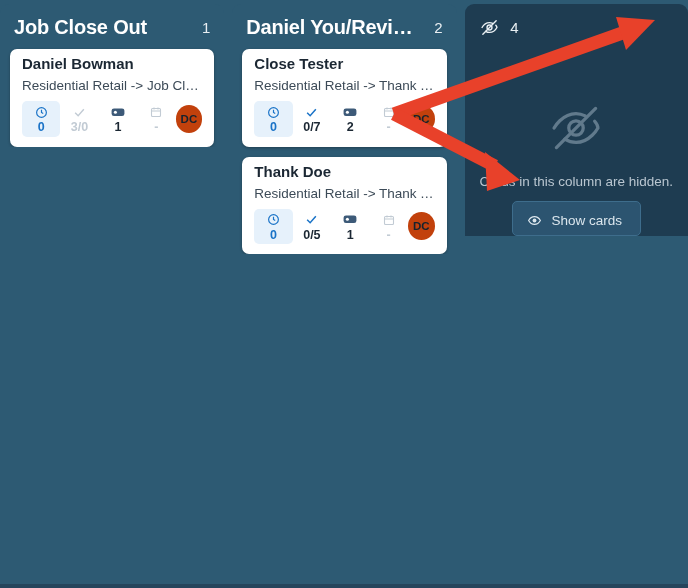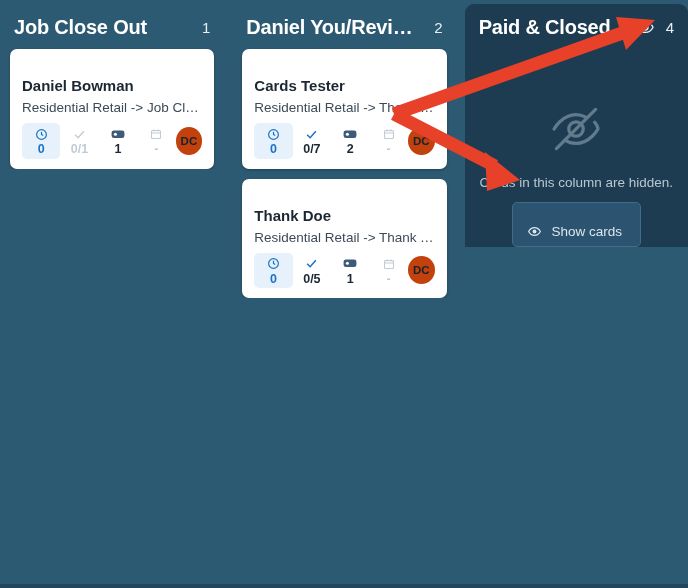--- a/index.html
+++ b/index.html
@@ -80,21 +80,21 @@
     padding: 0 10px;
     display: flex;
     flex-direction: column;
     gap: 10px;
     flex: 1 1 auto;
   }
 
   .card {
     background: #ffffff;
     border-radius: 7px;
-    padding: 28px 12px 10px 12px;
+    padding: 6px 12px 10px 12px;
     box-shadow: 0 1px 3px rgba(0,0,0,0.30);
   }
   .card-title {
     font-size: 15px;
     font-weight: bold;
     color: #1b2733;
     margin-bottom: 6px;
   }
   .card-sub {
     font-size: 13.5px;
@@ -171,21 +171,21 @@
   .show-cards-btn {
     display: flex;
     align-items: center;
     gap: 10px;
     background: #2c5470;
     border: 1px solid #3e6d8c;
     border-radius: 5px;
     color: #dbe6ed;
     font-size: 13.5px;
     font-family: "Liberation Sans", sans-serif;
-    padding: 21px 18px 7px 14px;
+    padding: 11px 18px 7px 14px;
     cursor: pointer;
   }
   .show-cards-btn .sc-eye { display:flex; align-items:center; }
 
   
   #annotations {
     position: absolute;
     inset: 0;
     pointer-events: none;
   }
@@ -226,21 +226,21 @@
             </span>
             <span class="b-val c-blue">0</span>
           </div>
 
           <div class="badge">
             <span class="b-icon c-gray">
               <svg width="13" height="13" viewBox="0 0 24 24" fill="none" stroke="currentColor" stroke-width="2.6">
                   <path d="M4 12.5 9.5 18 20 6"></path>
                 </svg>
             </span>
-            <span class="b-val c-gray">0/1</span>
+            <span class="b-val c-gray">3/0</span>
           </div>
 
           <div class="badge">
             <span class="b-icon c-slate">
               <svg width="14" height="11" viewBox="0 0 24 18" fill="currentColor">
                   <rect x="1" y="2" width="22" height="13" rx="4"></rect>
                   <circle cx="7.5" cy="8.5" r="2.6" fill="#ffffff"></circle>
                 </svg>
             </span>
             <span class="b-val c-dark">1</span>
@@ -266,21 +266,21 @@
   <div class="col-gap"></div>
 
   <div class="column col-light" style="width:226px">
     <div class="col-header">
       <div class="col-title">Daniel You/Revi…</div>
       <div class="col-count">2</div>
     </div>
     <div class="cards">
 
       <div class="card">
-        <div class="card-title">Cards Tester</div>
+        <div class="card-title">Close Tester</div>
         <div class="card-sub">Residential Retail -&gt; Thank You F…</div>
         <div class="badges">
           <div class="badge hl">
             <span class="b-icon c-blue">
               <svg width="13" height="13" viewBox="0 0 24 24" fill="none" stroke="currentColor" stroke-width="2.2">
                   <circle cx="12" cy="12" r="9"></circle>
                   <path d="M12 7v5l3.2 2"></path>
                 </svg>
             </span>
             <span class="b-val c-blue">0</span>
@@ -358,21 +358,20 @@
         </div>
       </div>
 
     </div>
   </div>
 
   <div class="col-gap"></div>
 
   <div class="column col-dark" style="width:225px">
     <div class="col-header">
-      <div class="col-title">Paid &amp; Closed</div>
       <div class="col-eye-off">
         <svg width="19" height="19" viewBox="0 0 24 24" fill="none" stroke="currentColor" stroke-width="1.8" stroke-linecap="round">
           <path d="M2.6 12S6 5.8 12 5.8c1.5 0 2.8.4 4 1"></path>
           <path d="M20 9.1c.8.9 1.4 1.9 1.4 2.9 0 0-3.4 6.2-9.4 6.2-1.9 0-3.5-.6-4.8-1.4"></path>
           <circle cx="12" cy="12" r="3.1"></circle>
           <path d="M3.6 20.4 20.4 3.6"></path>
         </svg>
       </div>
       <div class="col-count">4</div>
     </div>

